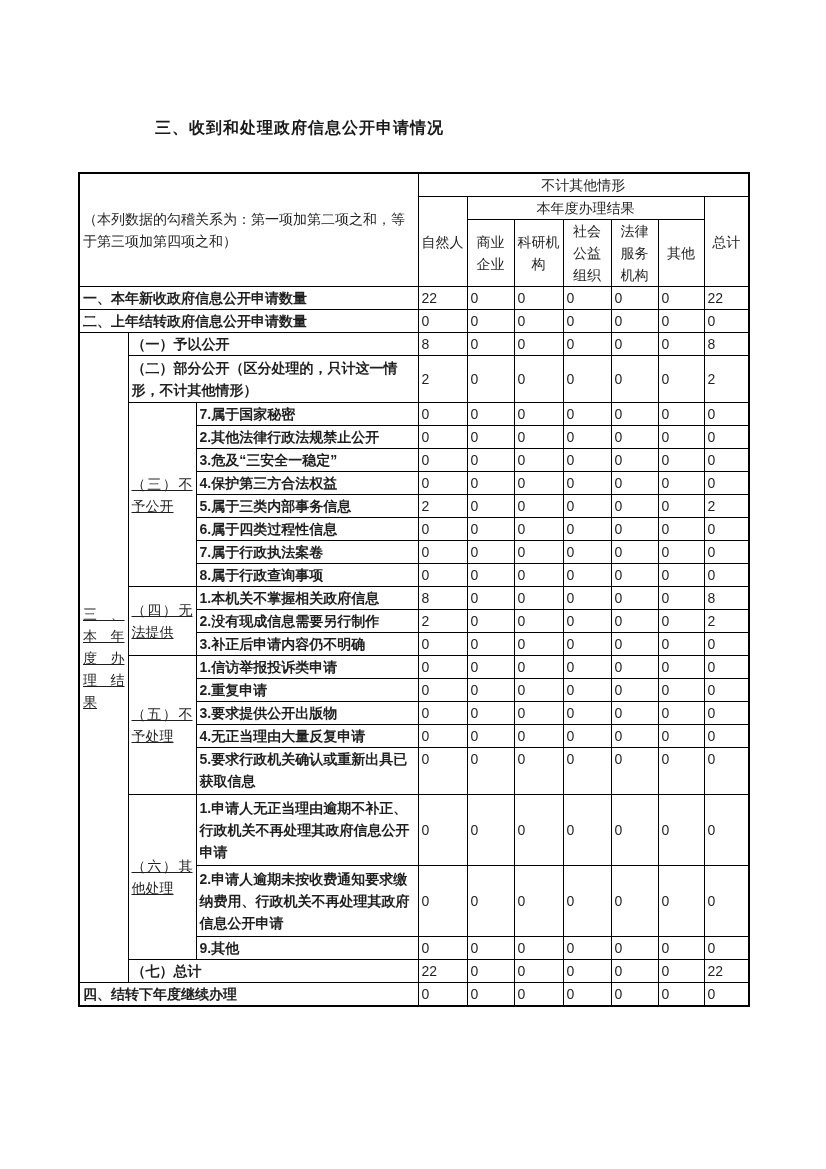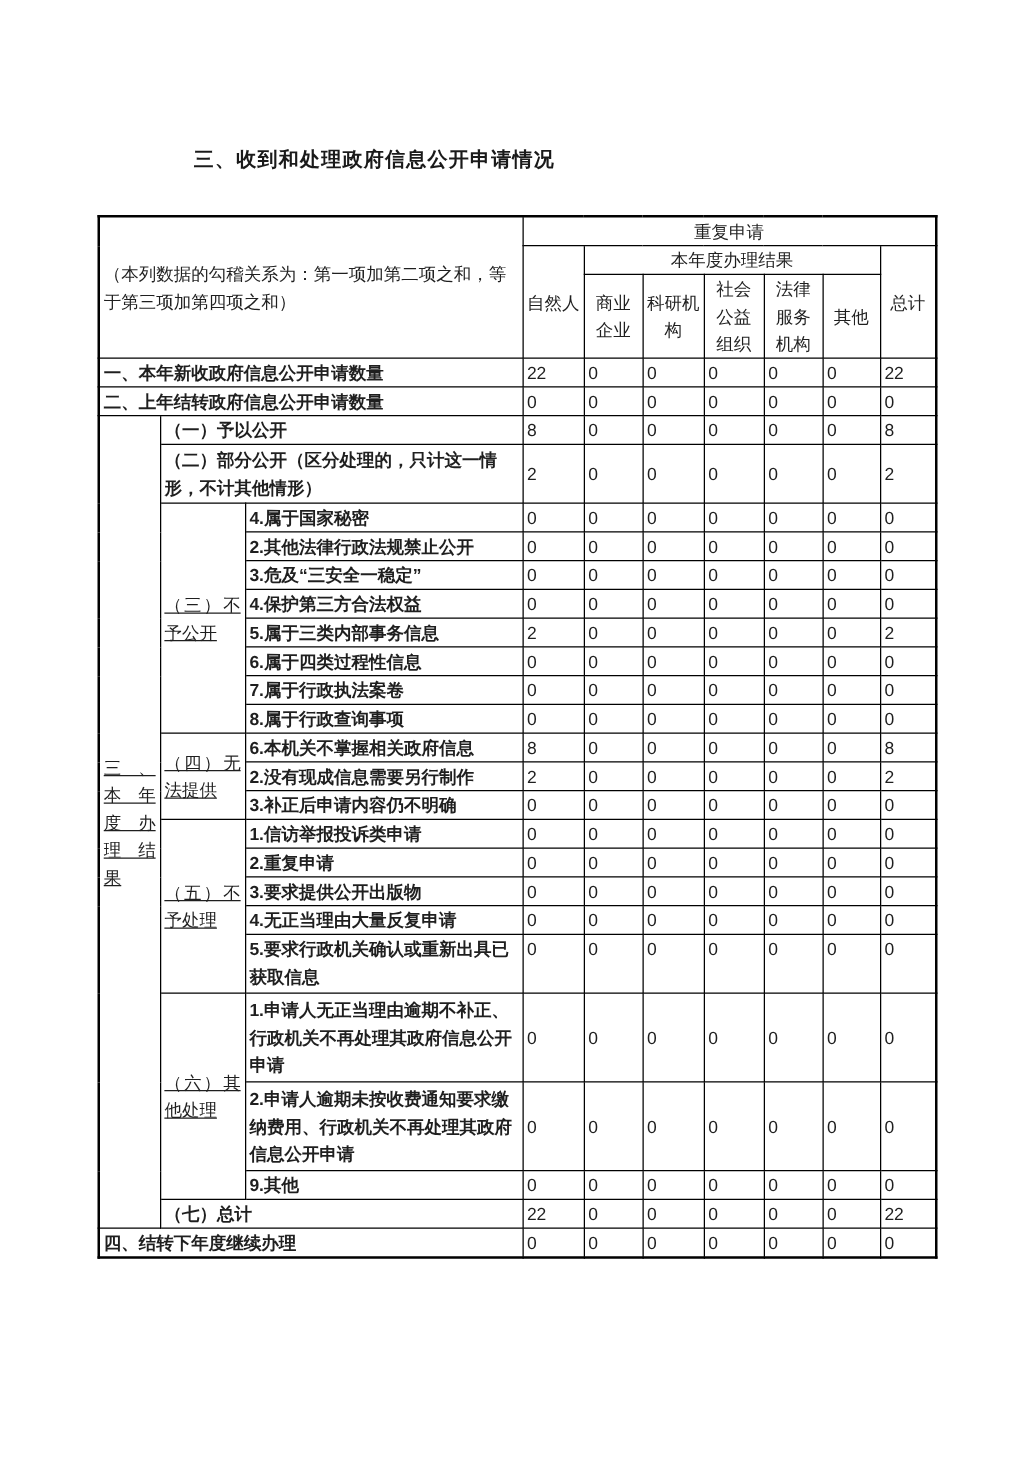--- a/index.html
+++ b/index.html
@@ -66,21 +66,21 @@
         <col style="width:49px">
       <col style="width:48px">
         <col style="width:47px">
         <col style="width:46px">
         <col style="width:45px">
     </colgroup>
     <tbody>
 
       <tr class="h23">
         <td class="note" rowspan="3" colspan="3">（本列数据的勾稽关系为：第一项加第二项之和，等于第三项加第四项之和）</td>
-        <td class="hdr" colspan="7">重复申请</td>
+        <td class="hdr" colspan="7">不计其他情形</td>
       </tr>
       <tr class="h23">
         <td class="hdr" rowspan="2">自然人</td>
         <td class="hdr" colspan="5">本年度办理结果</td>
         <td class="hdr" rowspan="2">总计</td>
       </tr>
       <tr class="h64">
         <td class="hdr">商业企业</td>
         <td class="hdr">科研机构</td>
         <td class="hdr">社会公益组织</td>
@@ -128,21 +128,21 @@
         <td class="num">0</td>
         <td class="num">0</td>
         <td class="num">0</td>
         <td class="num">0</td>
         <td class="num">0</td>
         <td class="num va-top">2</td>
       </tr>
 
       <tr class="h23">
         <td class="grp" rowspan="8">（三）不予公开</td>
-        <td class="lbl">4.属于国家秘密</td>
+        <td class="lbl">7.属于国家秘密</td>
         <td class="num">0</td>
         <td class="num">0</td>
         <td class="num">0</td>
         <td class="num">0</td>
         <td class="num">0</td>
         <td class="num">0</td>
         <td class="num">0</td>
       </tr>
       <tr class="h23">
         <td class="lbl">2.其他法律行政法规禁止公开</td>
@@ -210,21 +210,21 @@
         <td class="num">0</td>
         <td class="num">0</td>
         <td class="num">0</td>
         <td class="num">0</td>
         <td class="num">0</td>
         <td class="num">0</td>
       </tr>
 
       <tr class="h23">
         <td class="grp" rowspan="3">（四）无法提供</td>
-        <td class="lbl">6.本机关不掌握相关政府信息</td>
+        <td class="lbl">1.本机关不掌握相关政府信息</td>
         <td class="num">8</td>
         <td class="num">0</td>
         <td class="num">0</td>
         <td class="num">0</td>
         <td class="num">0</td>
         <td class="num">0</td>
         <td class="num">8</td>
       </tr>
       <tr class="h23">
         <td class="lbl">2.没有现成信息需要另行制作</td>

